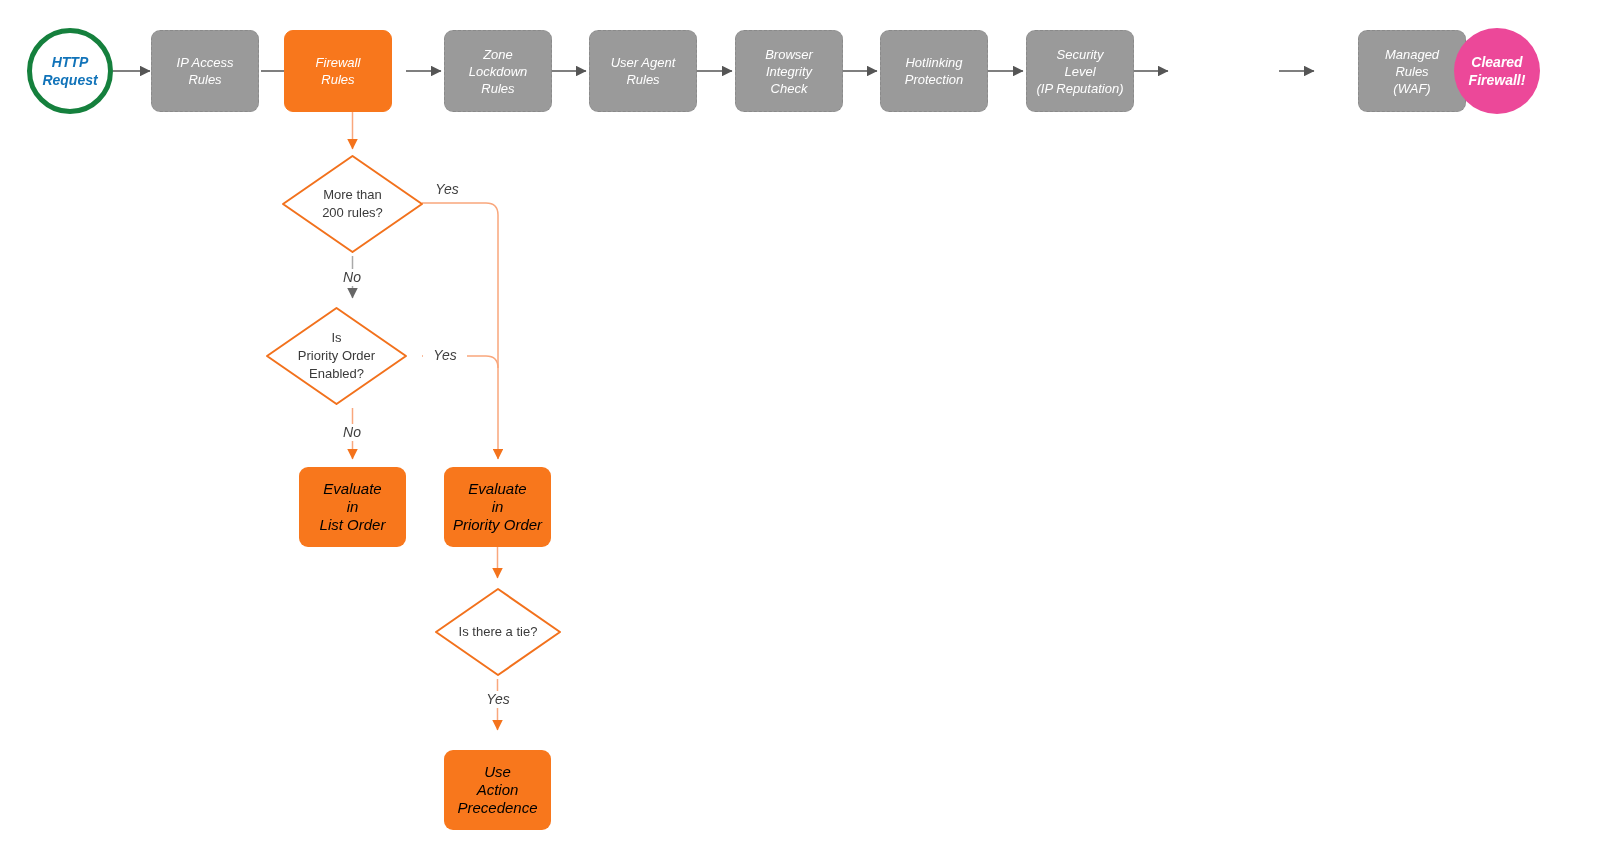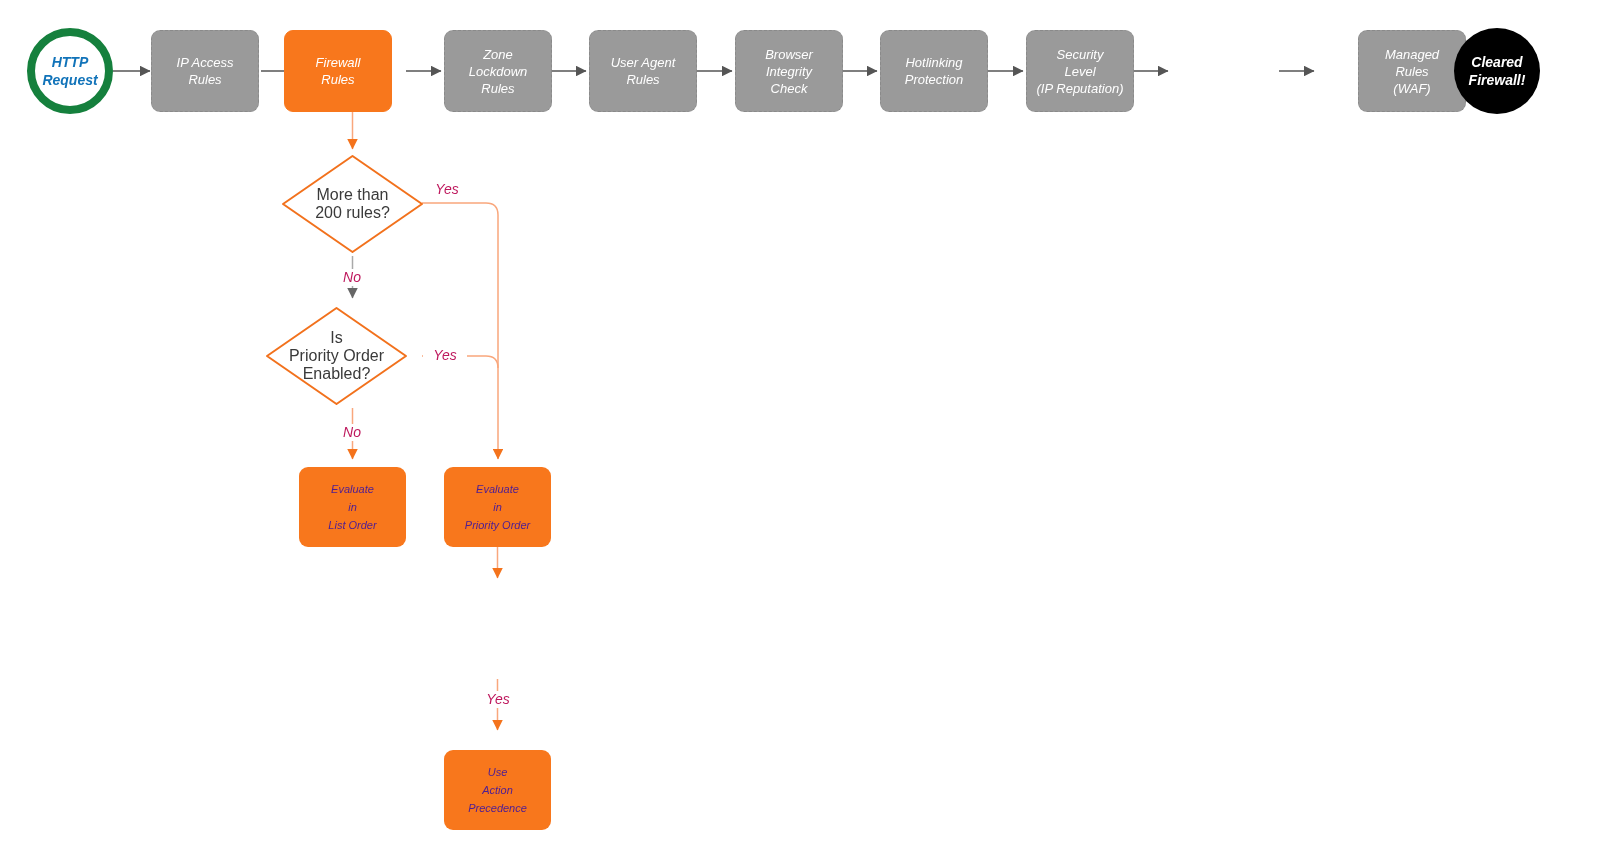--- a/index.html
+++ b/index.html
@@ -16,41 +16,41 @@
        background:#9A9A9A;border:1.5px dashed #8A8A8A;box-sizing:border-box;
        display:flex;align-items:center;justify-content:center;}
   .box .lbl{color:#fff;font-style:italic;font-size:13px;line-height:17px;text-align:center;}
   .b1{left:151px}.b2{left:284px}.b3{left:444px}.b4{left:589px}.b5{left:735px}
   .b6{left:880px}.b7{left:1026px}.b8{left:1171px}.b9{left:1358px}
   .box.orange{background:#F8771C;border:1.5px solid #F8771C;}
 
   .circle{position:absolute;top:28px;width:86px;height:86px;border-radius:50%;
           box-sizing:border-box;display:flex;align-items:center;justify-content:center;}
   .circle .lbl{font-weight:bold;font-style:italic;font-size:14px;line-height:18px;text-align:center;}
-  .start{left:27px;border:8px solid #15803d;background:#fff;}
+  .start{left:27px;border:5px solid #15803d;background:#fff;}
   .start .lbl{color:#1173B9;}
-  .end{left:1454px;background:#000000;}
+  .end{left:1454px;background:#ec4899;}
   .end .lbl{color:#fff;}
 
   .action{position:absolute;width:107px;height:80px;border-radius:9px;background:#F8771C;
           display:flex;align-items:center;justify-content:center;box-sizing:border-box;}
-  .action .lbl{color:#4c1d95;font-style:italic;font-size:11px;line-height:18px;text-align:center;}
+  .action .lbl{color:#000000;font-style:italic;font-size:15px;line-height:18px;text-align:center;}
   .list-order{left:299px;top:467px;}
   .priority-order{left:444px;top:467px;}
   .use-action{left:444px;top:750px;}
 
   .diamond{position:absolute;display:flex;align-items:center;justify-content:center;}
   .diamond svg{position:absolute;left:0;top:0;}
-  .diamond .lbl{position:relative;color:#3A3A3A;font-size:16px;line-height:18px;text-align:center;}
+  .diamond .lbl{position:relative;color:#3A3A3A;font-size:13px;line-height:18px;text-align:center;}
   .d1{left:279px;top:152px;width:147px;height:104px;}
   .d2{left:263px;top:304px;width:147px;height:104px;}
   .d3{left:432px;top:585px;width:132px;height:94px;}
   .dshape{stroke:#F2711C;stroke-width:2;fill:#ffffff;stroke-linejoin:round;}
 
-  .elbl{position:absolute;width:44px;text-align:center;background:#ffffff;color:#be185d;
+  .elbl{position:absolute;width:44px;text-align:center;background:#ffffff;color:#404040;
         font-style:italic;font-size:14px;line-height:17px;}
   .yes1{left:425px;top:181px;}
   .no1{left:330px;top:269px;}
   .yes2{left:423px;top:347px;}
   .no2{left:330px;top:424px;}
   .yes3{left:476px;top:691px;}
 </style>
 </head>
 <body>
 
@@ -146,20 +146,26 @@
 
   <div class="diamond d2">
     <svg width="147" height="104" viewBox="0 0 147 104">
       <polygon class="dshape" points="4,52 73.5,4 143,52 73.5,100"></polygon>
     </svg>
     <span class="lbl">Is
 Priority Order
 Enabled?</span>
   </div>
 
+  <div class="diamond d3">
+    <svg width="132" height="94" viewBox="0 0 132 94">
+      <polygon class="dshape" points="4,47 66,4 128,47 66,90"></polygon>
+    </svg>
+    <span class="lbl">Is there a tie?</span>
+  </div>
 
   <div class="action list-order">
     <span class="lbl">Evaluate
 in
 List Order</span>
   </div>
   <div class="action priority-order">
     <span class="lbl">Evaluate
 in
 Priority Order</span>

